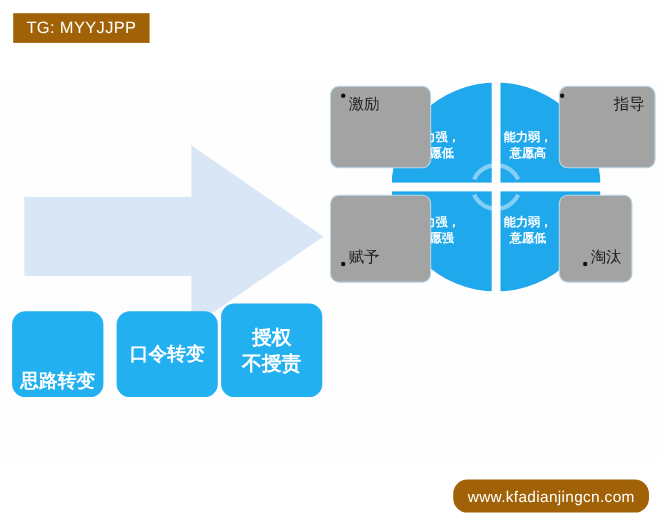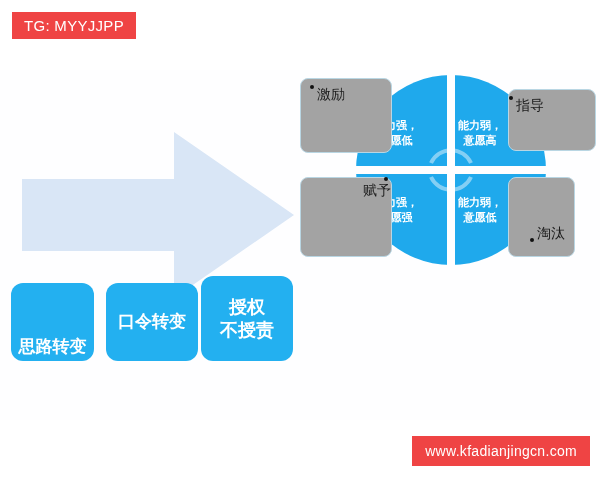--- a/index.html
+++ b/index.html
@@ -11,21 +11,21 @@
     height: 480px;
     background: #ffffff;
     font-family: "Liberation Sans", "DejaVu Sans", sans-serif;
     overflow: hidden;
     position: relative;
   }
 
   
   .watermark {
     position: absolute;
-    background: #ef4444;
+    background: #a16207;
     color: #ffffff;
     font-family: "Liberation Sans", "DejaVu Sans", sans-serif;
     letter-spacing: 0.3px;
     display: flex;
     align-items: center;
     justify-content: center;
     white-space: nowrap;
   }
   #wm-top {
     left: 12px;
@@ -33,20 +33,21 @@
     height: 27px;
     padding: 0 12px;
     font-size: 15px;
   }
   #wm-bottom {
     right: 10px;
     bottom: 14px;
     height: 30px;
     padding: 0 13px;
     font-size: 14px;
+    border-radius: 13px;
   }
 
   
   #slide {
     position: absolute;
     left: 0;
     top: 70px;
     width: 600px;
     height: 350px;
     background: #fefeff;
@@ -121,22 +122,22 @@
     border: 1px solid #b9d6e3;
     border-radius: 8px;
     box-sizing: border-box;
     font-size: 14px;
     color: #1c1c1c;
     display: flex;
     align-items: center;
     white-space: nowrap;
   }
   #cb-tl { left: 10px;  top: 8px;   width: 92px; height: 75px; justify-content: flex-start; padding-left: 9px; align-items: flex-start; padding-top: 7px; }
-  #cb-tr { left: 218px; top: 8px;   width: 88px; height: 62px; justify-content: flex-start;   padding-right: 9px; align-items: flex-start; padding-top: 7px; margin-top: 11px; }
-  #cb-bl { left: 10px;  top: 107px; width: 92px; height: 80px; justify-content: flex-start; padding-left: 9px; align-items: flex-end; padding-bottom: 13px; flex-direction: column; }
+  #cb-tr { left: 218px; top: 8px;   width: 88px; height: 75px; justify-content: space-between;   padding-right: 9px; align-items: flex-start; padding-top: 7px; }
+  #cb-bl { left: 10px;  top: 107px; width: 92px; height: 80px; justify-content: flex-start; padding-left: 9px; align-items: flex-end; padding-bottom: 13px; }
   #cb-br { left: 218px; top: 107px; width: 67px; height: 80px; justify-content: flex-end;   padding-right: 9px; align-items: flex-end; padding-bottom: 13px; }
   .bullet-dot {
     display: inline-block;
     width: 4px;
     height: 4px;
     border-radius: 50%;
     background: #111111;
     margin-right: 3px;
     vertical-align: middle;
     position: relative;

